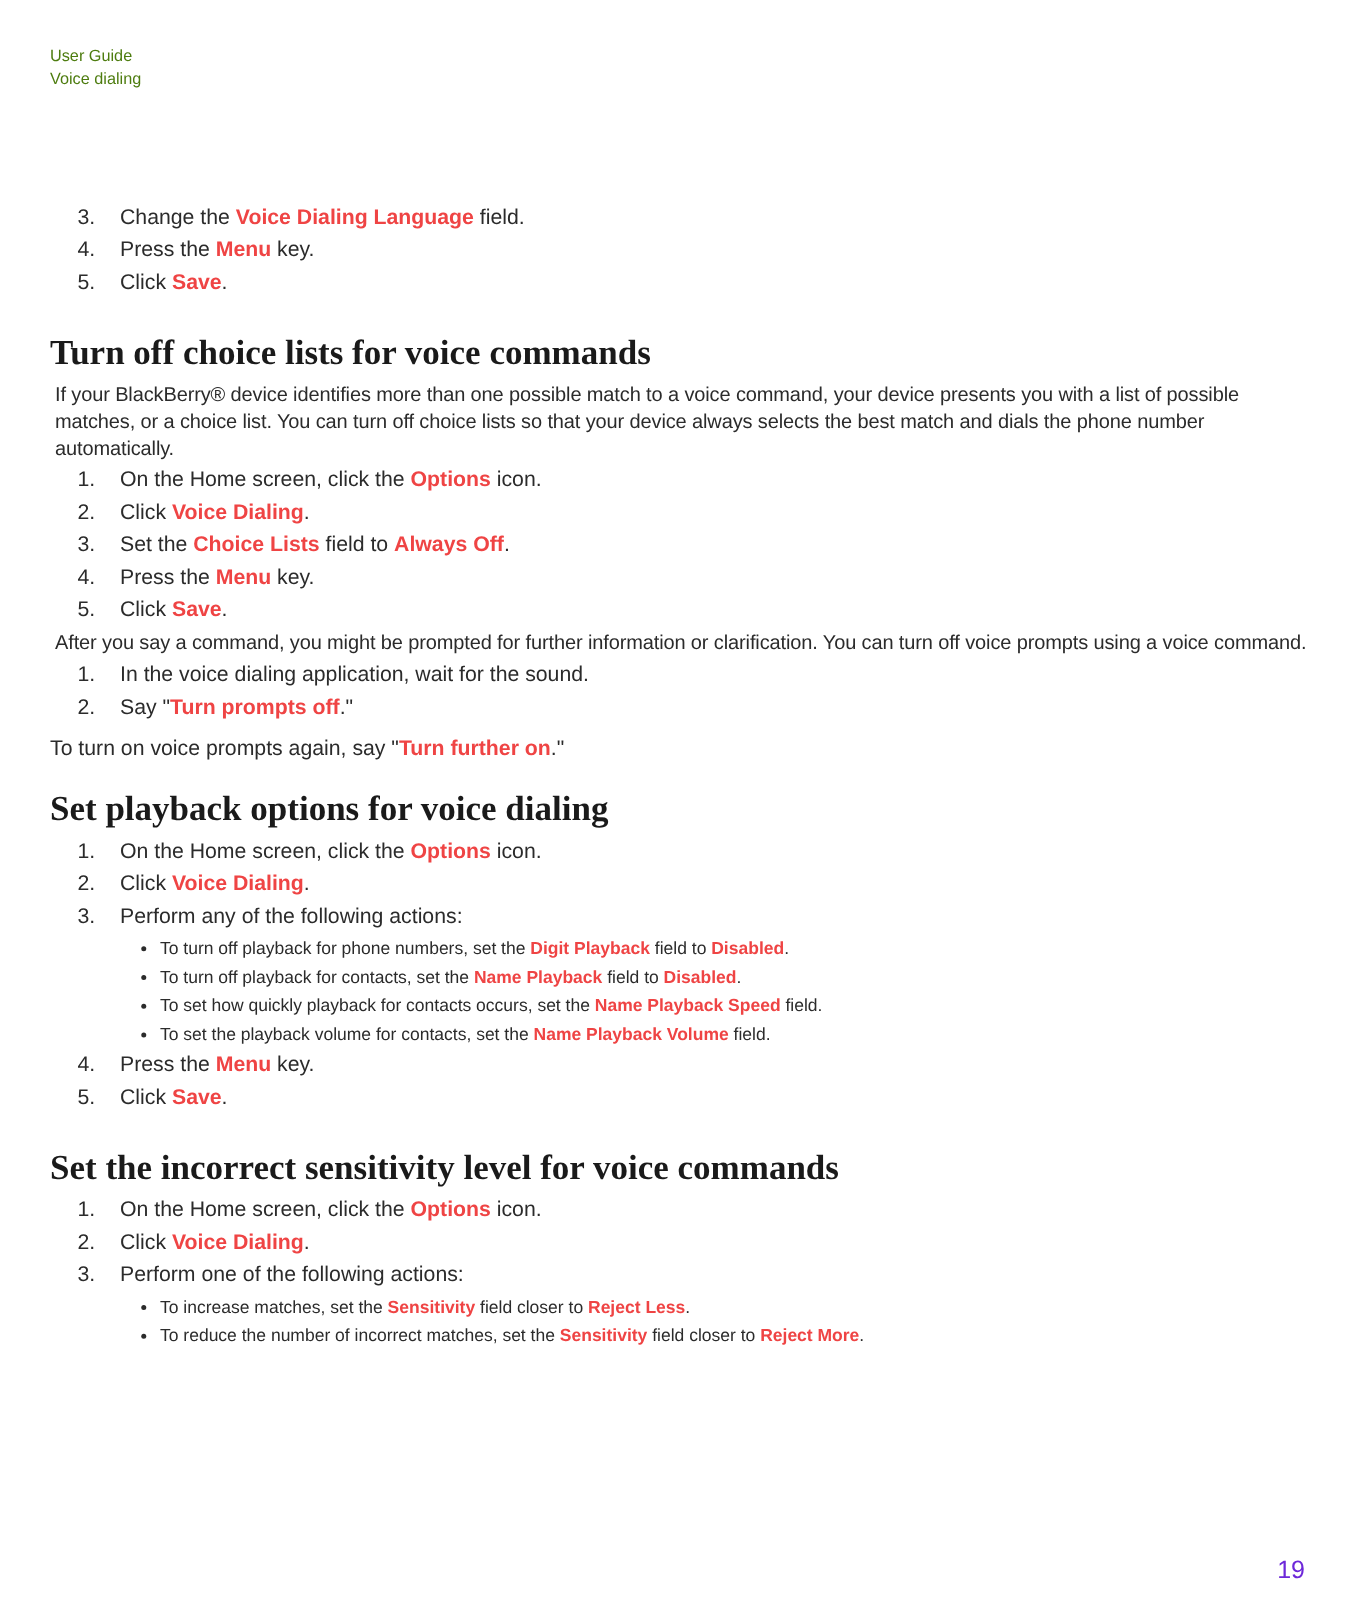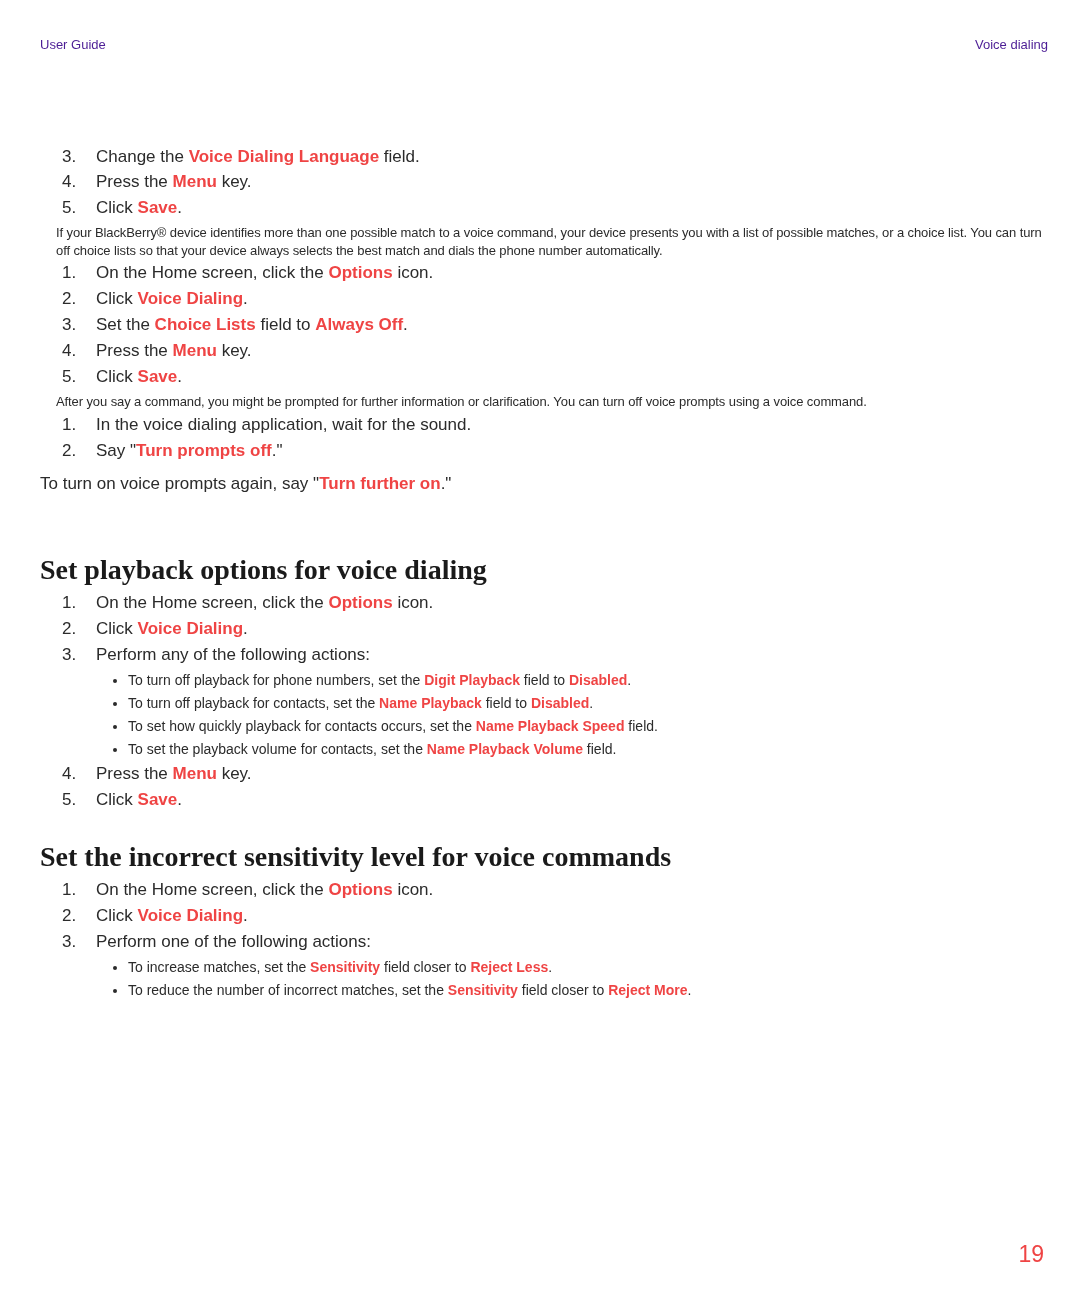--- a/index.html
+++ b/index.html
@@ -16,36 +16,37 @@
   }
   .page {
     position: relative;
     width: 1080px;
     height: 1296px;
     box-sizing: border-box;
     padding: 36px 32px 40px 40px;
   }
   .header {
     display: flex;
-    justify-content: space-between;
+    justify-content: flex-end;
     font-size: 13px;
-    color: #4c1d95;
+    color: #4d7c0f;
     margin-bottom: 92px;
+    flex-direction: column;
   }
   h2.section {
     font-family: Georgia, "Times New Roman", serif;
     font-weight: 700;
     font-size: 28px;
     color: #1a1a1a;
     margin: 26px 0 4px 0;
   }
-  h2.nospacetop { margin-top: 55px; }
+  h2.nospacetop { margin-top: 18px; }
   p.intro {
-    margin: 4px 0 2px 16px;
-    font-size: 13px;
+    margin: 4px 0 2px 4px;
+    font-size: 16px;
     color: #2b2b2b;
     letter-spacing: -0.1px;
   }
   ol.steps {
     list-style: none;
     counter-reset: step;
     margin: 2px 0 0 0;
     padding: 0;
   }
   ol.steps > li {
@@ -74,40 +75,41 @@
   }
   .b { font-weight: 700; color: #ef4444; }
   p.after {
     margin: 10px 0 0 0;
     font-size: 17px;
   }
   .page-num {
     position: absolute;
     bottom: 26px;
     right: 36px;
-    font-size: 23px;
-    color: #ef4444;
+    font-size: 20px;
+    color: #6d28d9;
   }
 </style>
 </head>
 <body>
 
 <div class="page">
 
   <div class="header">
     <span>User Guide</span>
     <span>Voice dialing</span>
   </div>
 
   <ol class="steps" style="counter-reset: step 2;">
       <li><span>Change the </span><span class="b">Voice Dialing Language</span><span> field.</span></li>
       <li><span>Press the </span><span class="b">Menu</span><span> key.</span></li>
       <li><span>Click </span><span class="b">Save</span><span>.</span></li>
     </ol>
 
+  <h2 class="section">Turn off choice lists for voice commands</h2>
   <p class="intro">If your BlackBerry® device identifies more than one possible match to a voice command, your device presents you with a list of possible matches, or a choice list. You can turn off choice lists so that your device always selects the best match and dials the phone number automatically.</p>
   <ol class="steps">
       <li><span>On the Home screen, click the </span><span class="b">Options</span><span> icon.</span></li>
       <li><span>Click </span><span class="b">Voice Dialing</span><span>.</span></li>
       <li><span>Set the </span><span class="b">Choice Lists</span><span> field to </span><span class="b">Always Off</span><span>.</span></li>
       <li><span>Press the </span><span class="b">Menu</span><span> key.</span></li>
       <li><span>Click </span><span class="b">Save</span><span>.</span></li>
     </ol>
 
   <p class="intro">After you say a command, you might be prompted for further information or clarification. You can turn off voice prompts using a voice command.</p>

